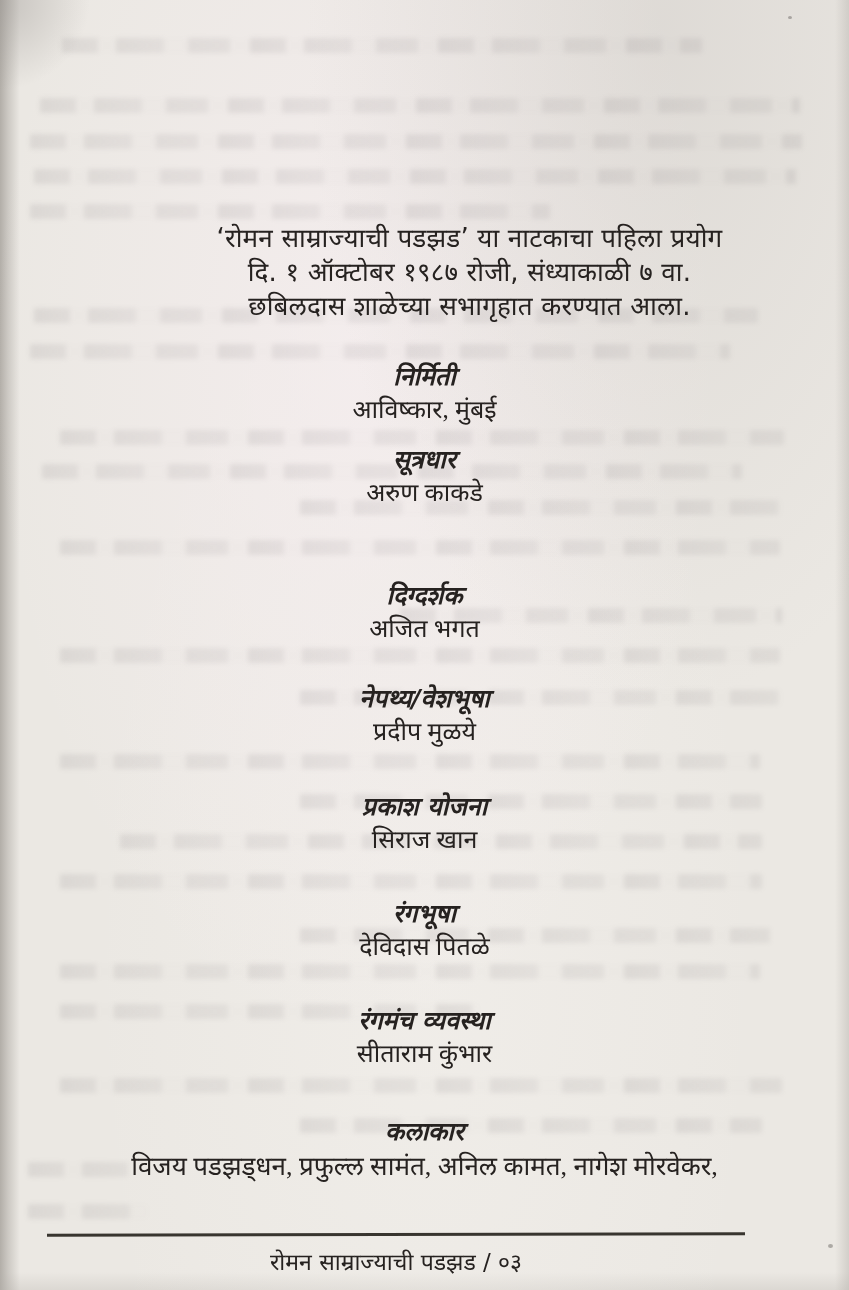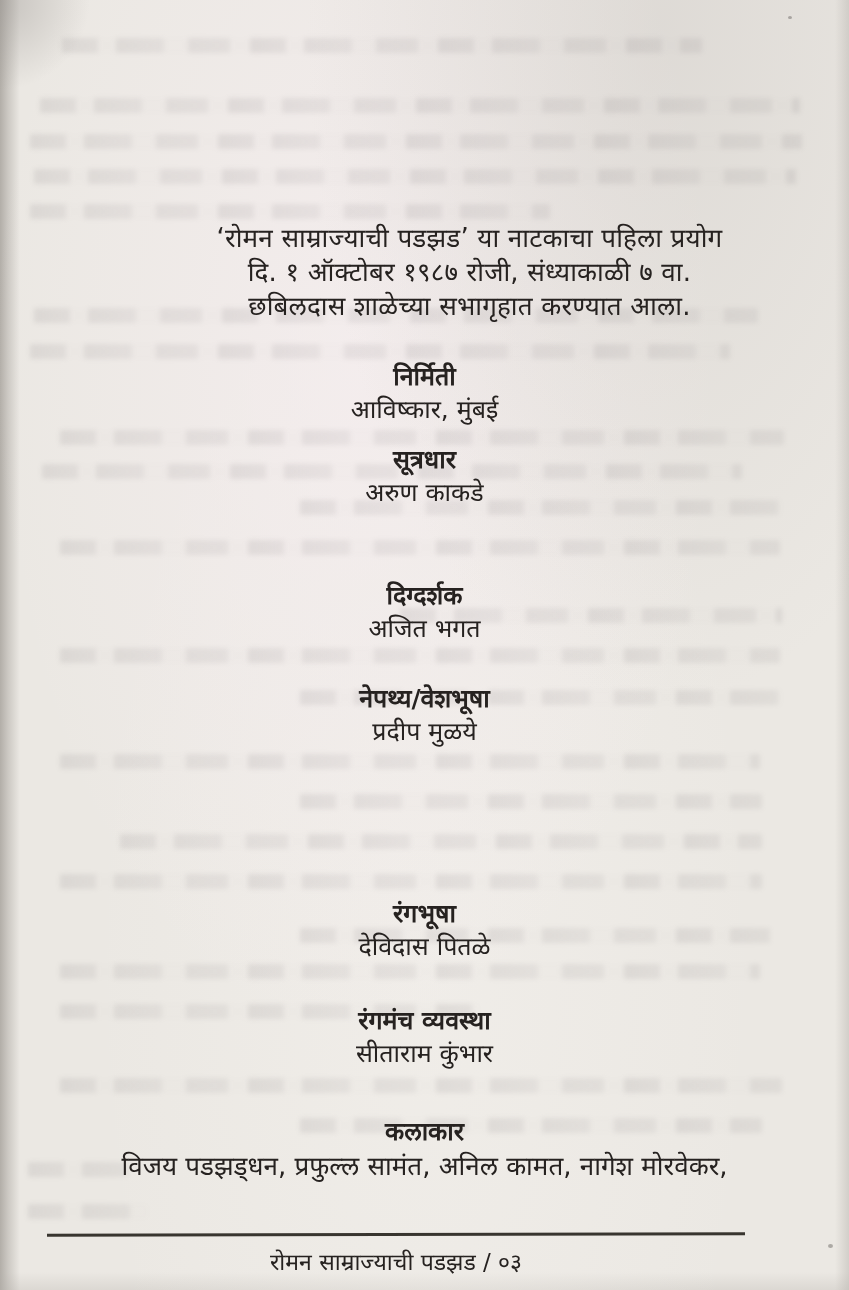--- a/index.html
+++ b/index.html
@@ -37,22 +37,22 @@
       rgba(128,122,125,0.33) 126px, rgba(128,122,125,0.28) 168px,
       rgba(128,122,125,0.03) 168px, rgba(128,122,125,0.03) 188px);
   }
   .speck { position: absolute; border-radius: 50%; background: rgba(110,106,102,0.5); }
 
   .textblock { position: absolute; left: 0; width: 100%; text-align: center; padding-left: 45px; }
 
   .intro { top: 221px; font-size: 26px; line-height: 34px; letter-spacing: 0.2px; }
 
   .credit { position: absolute; left: 0; width: 100%; text-align: center; }
-  .credit .role  { font-size: 25px; font-weight: 700; line-height: 32px; }
-  .credit .name  { font-size: 25px; line-height: 33px; }
+  .credit .role  { font-size: 25px; font-weight: 700; line-height: 32px; font-style: italic; }
+  .credit .name  { font-size: 25px; line-height: 33px; font-family: Liberation Serif, serif; }
   .credit.cast .name { font-size: 26px; line-height: 37px; }
 
   .footer-rule {
     position: absolute; top: 1233px; left: 47px; width: 698px; height: 3px;
     background: #38352f; transform: rotate(-0.12deg);
   }
   .footer-label {
     position: absolute; top: 1247px; left: 47px; width: 698px;
     text-align: center; font-size: 23px; line-height: 30px;
   }
@@ -112,20 +112,24 @@
   <div class="credit" style="top:683px">
     <div class="role">नेपथ्य/वेशभूषा</div>
     <div class="name">प्रदीप मुळये</div>
   </div>
 
   <div class="credit" style="top:580px">
     <div class="role">दिग्दर्शक</div>
     <div class="name">अजित भगत</div>
   </div>
 
+  <div class="credit" style="top:791px">
+    <div class="role">प्रकाश योजना</div>
+    <div class="name">सिराज खान</div>
+  </div>
 
   <div class="credit" style="top:898px">
     <div class="role">रंगभूषा</div>
     <div class="name">देविदास पितळे</div>
   </div>
 
   <div class="credit" style="top:1005px">
     <div class="role">रंगमंच व्यवस्था</div>
     <div class="name">सीताराम कुंभार</div>
   </div>

